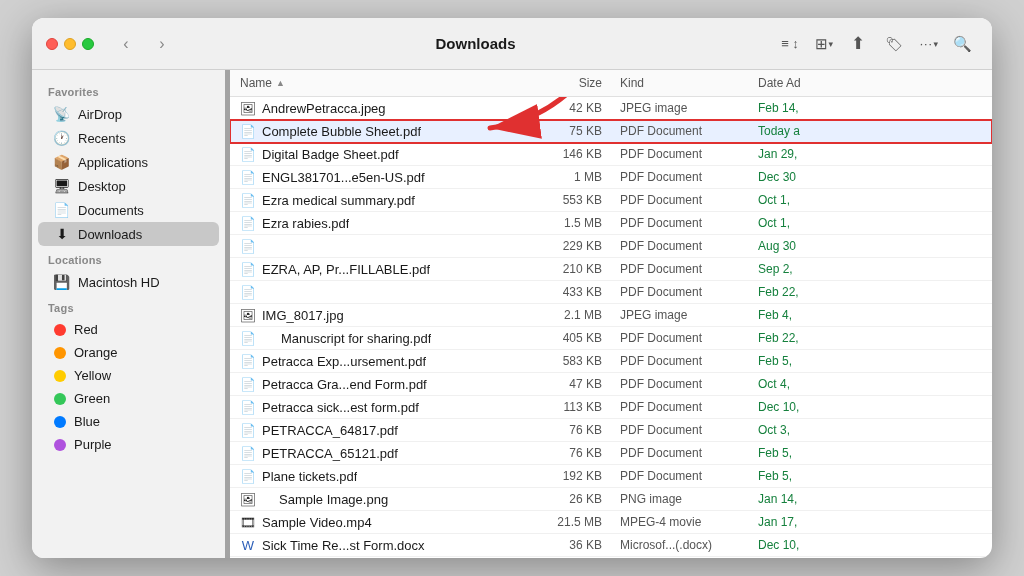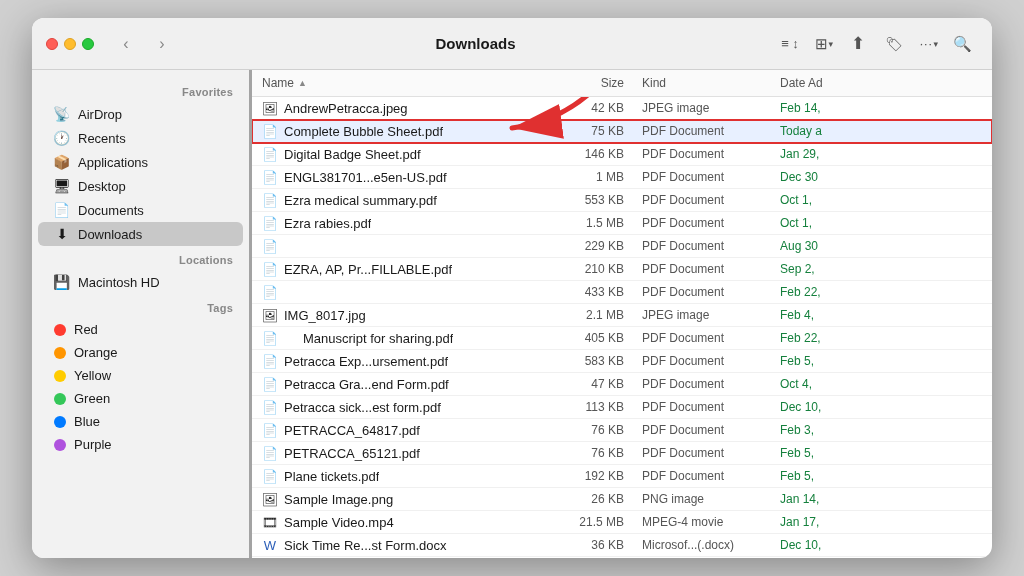--- a/index.html
+++ b/index.html
@@ -94,27 +94,26 @@
       padding: 0 4px;
       height: 28px;
       color: #555;
     }
     .content {
       display: flex;
       flex: 1;
       overflow: hidden;
     }
     .sidebar {
-      width: 220px;
+      width: 198px;
       background: #f2f2f2;
-      border-right: 3px solid #a3a3a3;
+      border-right: 5px solid #a3a3a3;
       overflow-y: auto;
       padding: 8px 0;
       flex-shrink: 0;
-      text-align: right;
     }
     .sidebar-section-title {
       font-size: 11px;
       font-weight: 600;
       color: #888;
       padding: 8px 16px 4px;
       text-transform: none;
       letter-spacing: 0.02em;
     }
     .sidebar-item {
@@ -529,21 +528,21 @@
     <div class="file-date-cell">Dec 10,</div>
 
   </div>
           <div class="file-row">
     <div class="file-name-cell">
       <span class="file-icon pdf-icon" style="color:#cc2222;font-size:13px;">📄</span>
       <span style="overflow:hidden;text-overflow:ellipsis;">PETRACCA_64817.pdf</span>
     </div>
     <div class="file-size-cell">76 KB</div>
     <div class="file-kind-cell">PDF Document</div>
-    <div class="file-date-cell">Feb 3,</div>
+    <div class="file-date-cell">Oct 3,</div>
 
   </div>
           <div class="file-row">
     <div class="file-name-cell">
       <span class="file-icon pdf-icon" style="color:#cc2222;font-size:13px;">📄</span>
       <span style="overflow:hidden;text-overflow:ellipsis;">PETRACCA_65121.pdf</span>
     </div>
     <div class="file-size-cell">76 KB</div>
     <div class="file-kind-cell">PDF Document</div>
     <div class="file-date-cell">Feb 5,</div>
@@ -555,21 +554,21 @@
       <span style="overflow:hidden;text-overflow:ellipsis;">Plane tickets.pdf</span>
     </div>
     <div class="file-size-cell">192 KB</div>
     <div class="file-kind-cell">PDF Document</div>
     <div class="file-date-cell">Feb 5,</div>
 
   </div>
           <div class="file-row">
     <div class="file-name-cell">
       <span class="file-icon" style="font-size:13px;">🖼</span>
-      <span style="overflow:hidden;text-overflow:ellipsis;">Sample Image.png</span>
+      <span style="overflow:hidden;text-overflow:ellipsis;margin-left:17px;">Sample Image.png</span>
     </div>
     <div class="file-size-cell">26 KB</div>
     <div class="file-kind-cell">PNG image</div>
     <div class="file-date-cell">Jan 14,</div>
 
   </div>
           <div class="file-row">
     <div class="file-name-cell">
       <span class="file-icon" style="font-size:13px;">🎞</span>
       <span style="overflow:hidden;text-overflow:ellipsis;">Sample Video.mp4</span>

